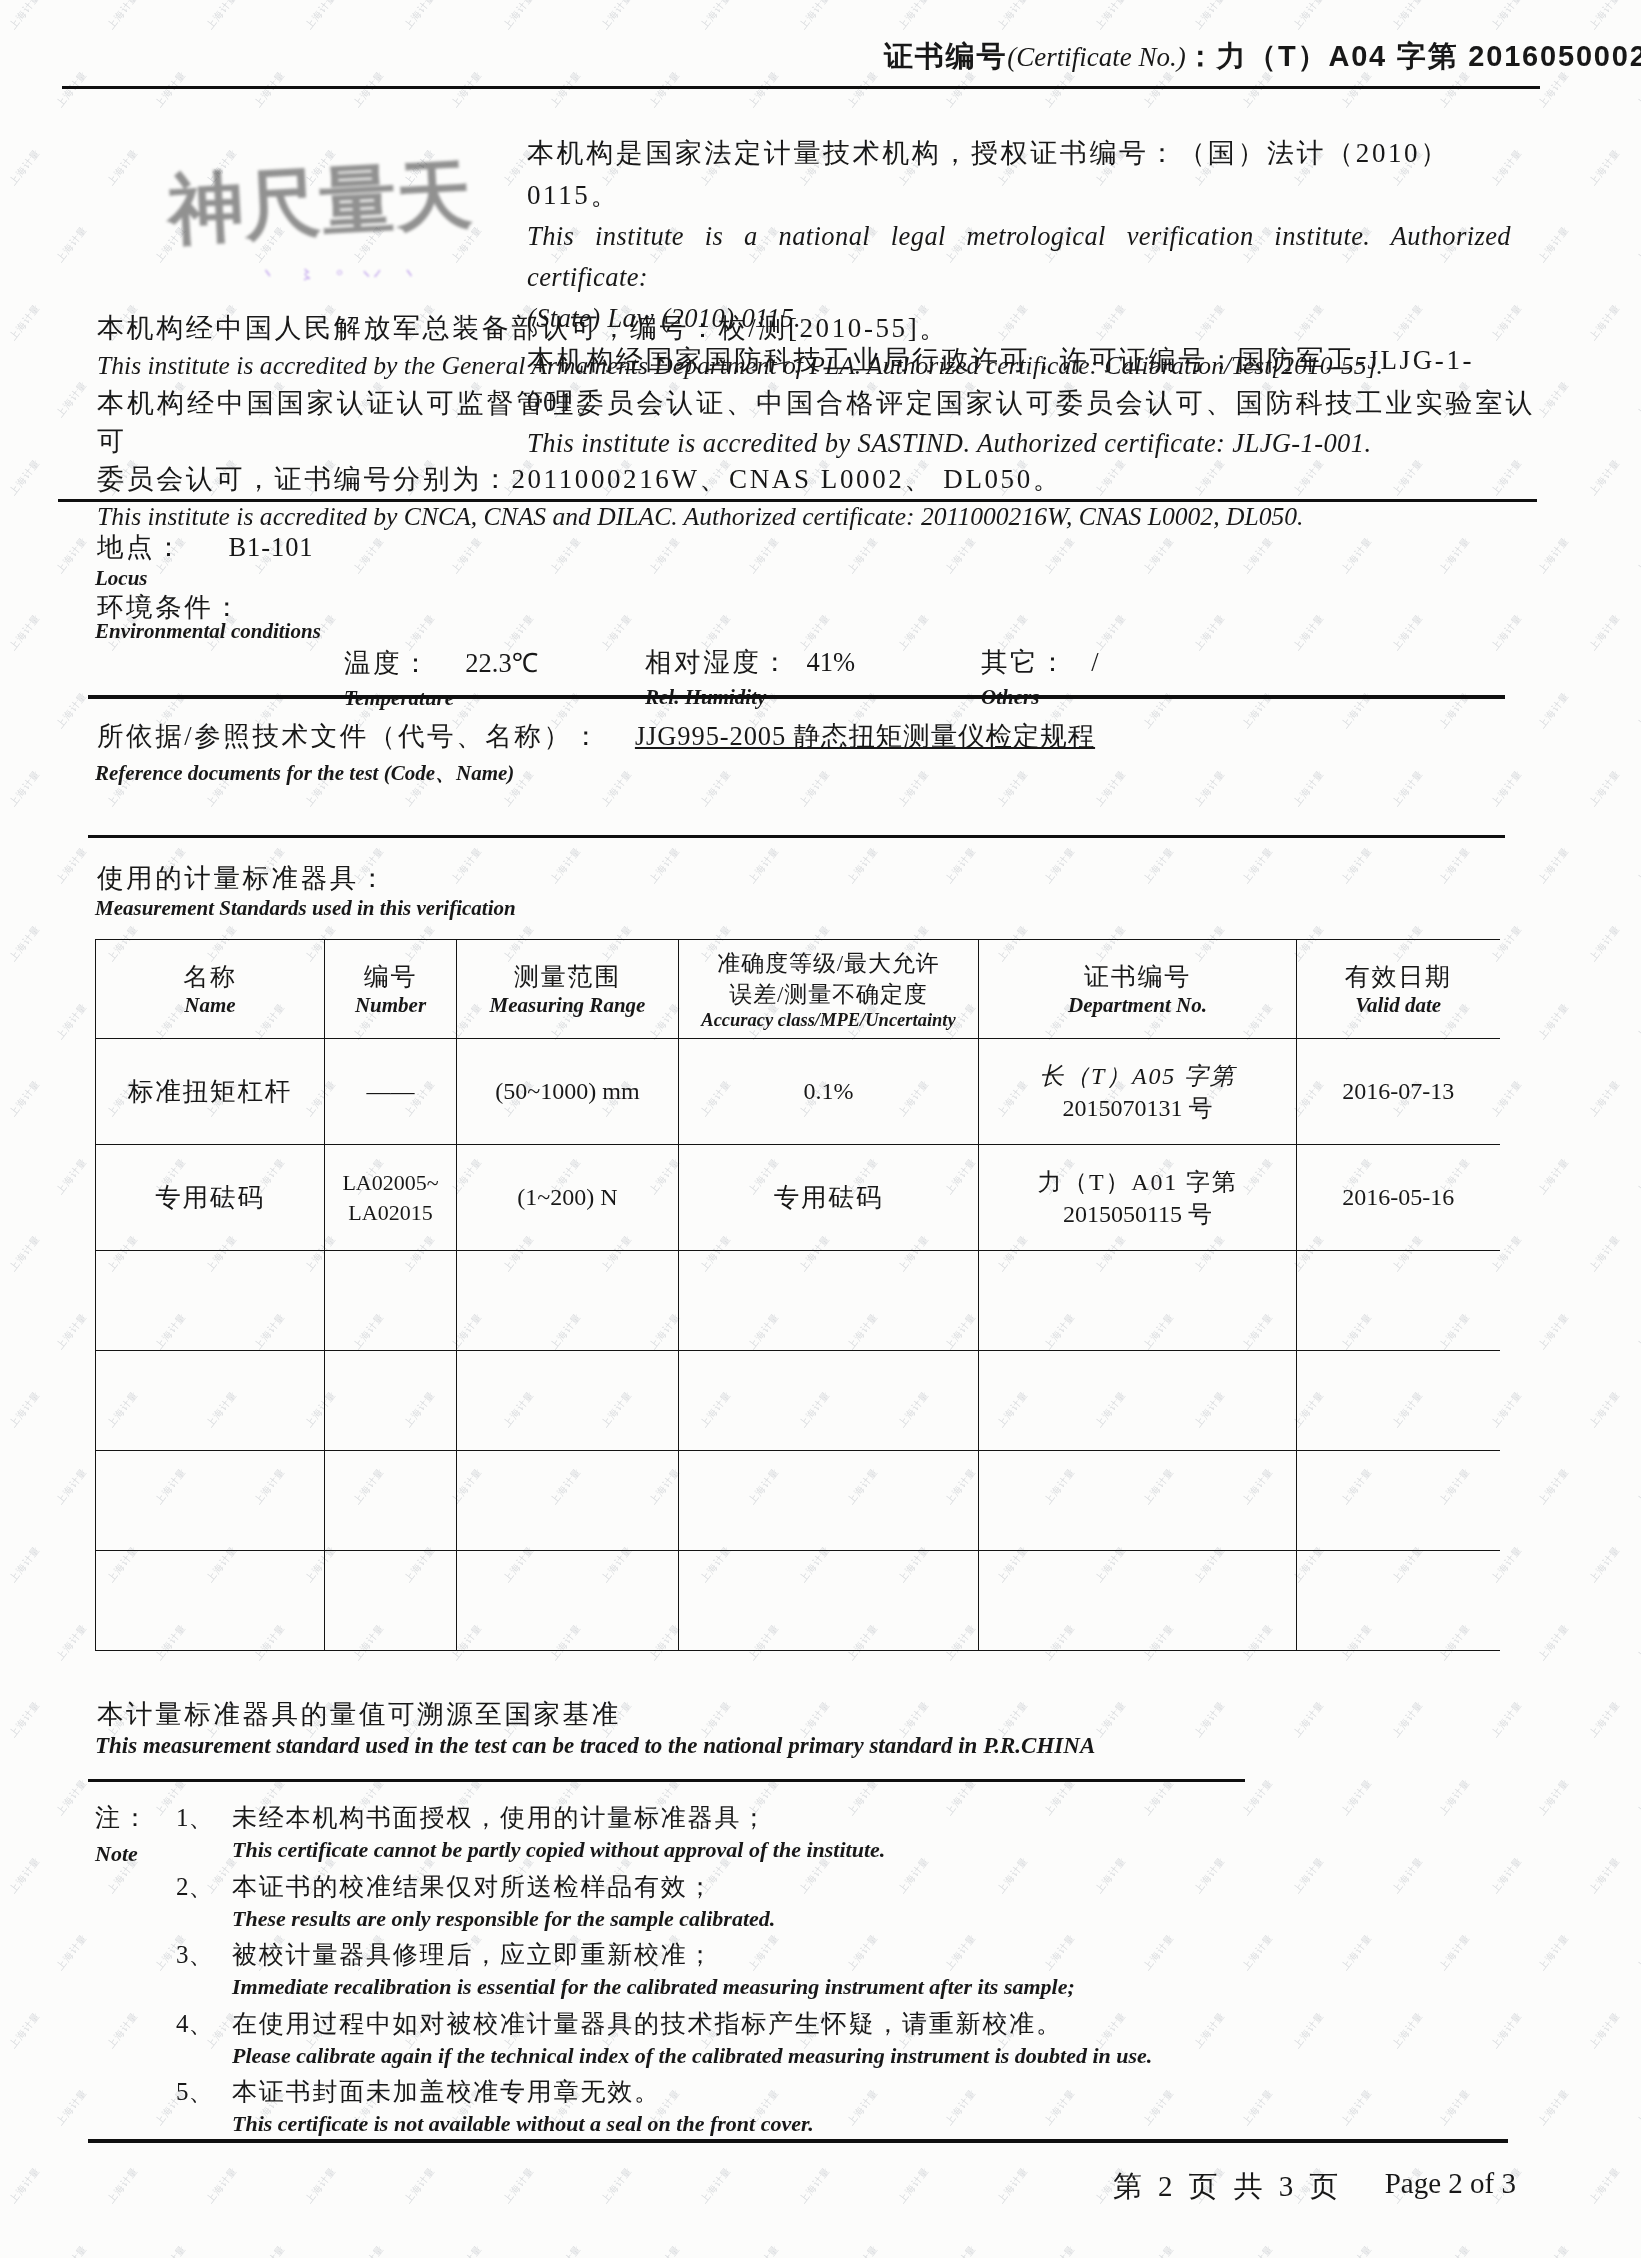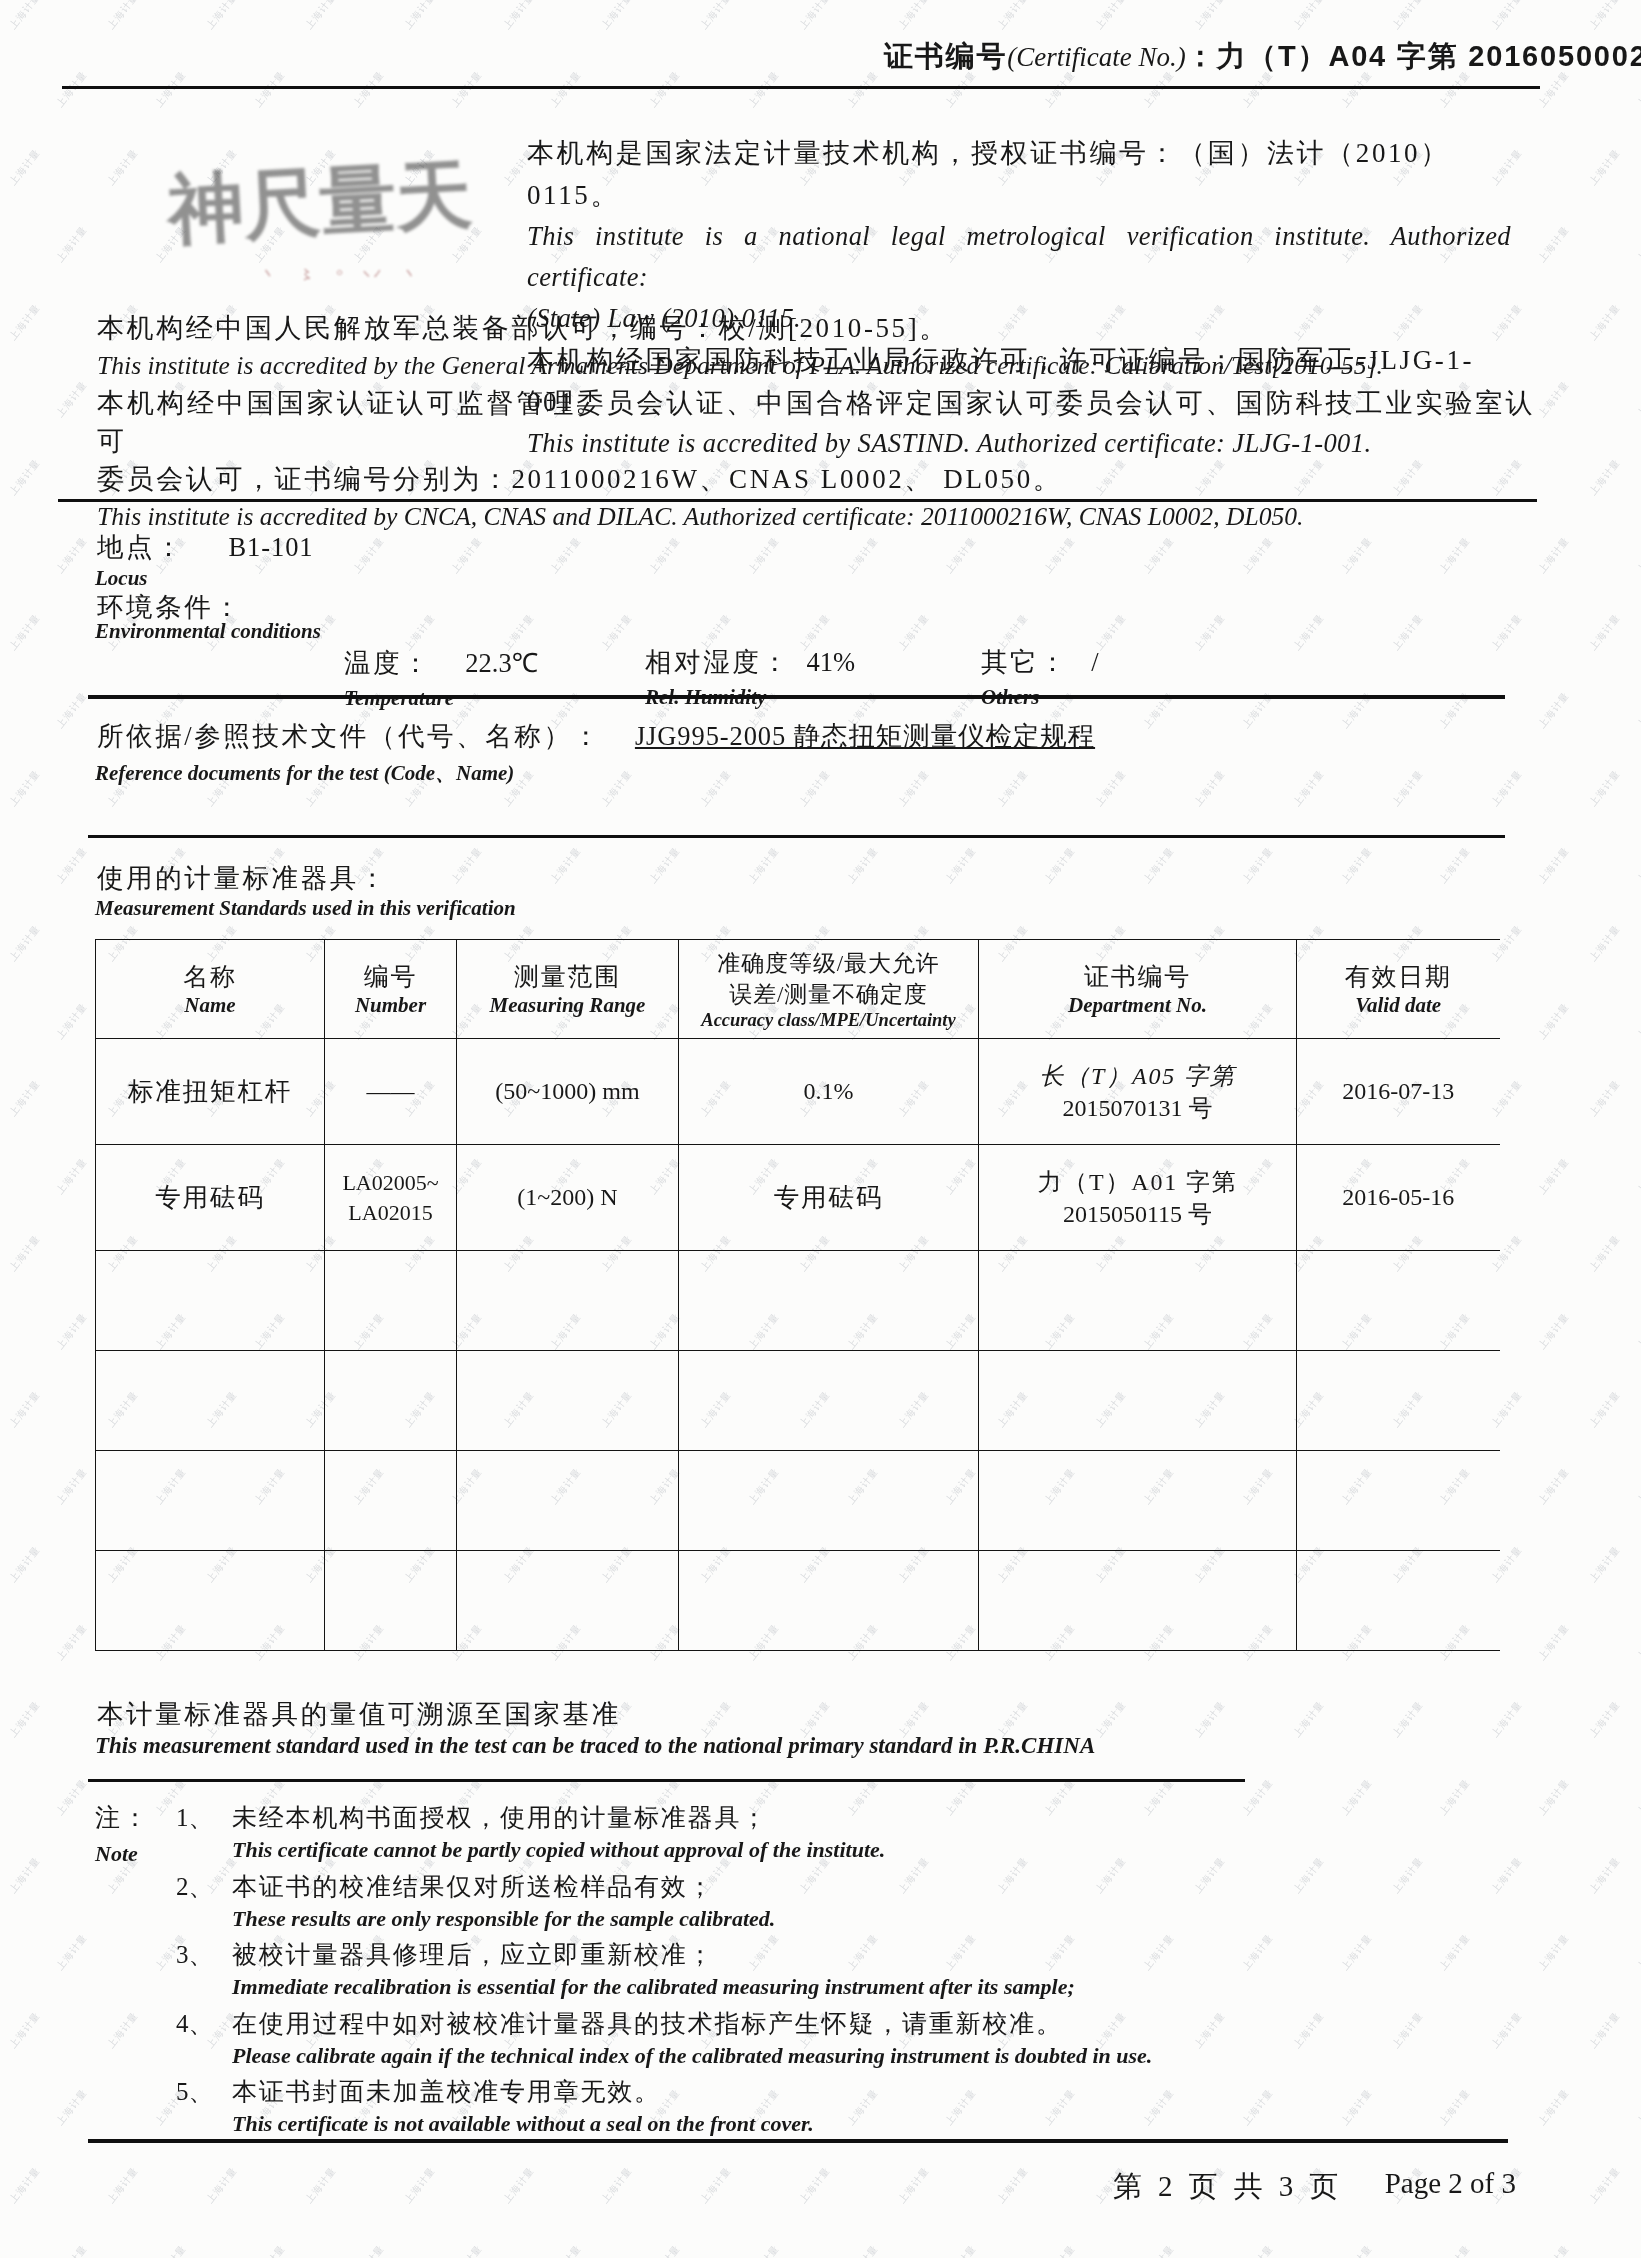--- a/index.html
+++ b/index.html
@@ -20,21 +20,21 @@
            opacity:.42;transform:rotate(-52deg);letter-spacing:0.9px;white-space:nowrap;}
   .content{position:absolute;inset:0;z-index:1;}
   
   .hdr{top:37px;left:884px;font-size:29px;white-space:nowrap;}
   .hdr .en{font-size:27px;letter-spacing:0;}
   
   .logo-chars{left:168px;top:152px;width:325px;display:flex;justify-content:space-between;
       font-size:76px;font-weight:bold;color:#3a3a3a;filter:blur(1.4px);opacity:.55;
       font-family:"Liberation Serif",serif;}
   .logo-chars span{transform:rotate(-3deg);}
-  .logo-marks{left:260px;top:263px;width:141px;font-size:17.6px;color:#7f1d1d;filter:blur(0.9px);
+  .logo-marks{left:260px;top:263px;width:141px;font-size:17.6px;color:#6d28d9;filter:blur(0.9px);
       opacity:.4;letter-spacing:8px;white-space:nowrap;}
   
   .instblock{left:527px;top:132px;width:984px;}
   .instblock .lcn{font-size:27px;line-height:42px;}
   .instblock .len{font-size:26.5px;line-height:41px;letter-spacing:0.4px;}
   .jst{text-align:justify;text-align-last:justify;}
   .wideblock{left:97px;top:309px;width:1438px;}
   .wideblock .lcn{font-size:27px;line-height:38px;}
   .wideblock .len{font-size:25.6px;line-height:37px;}
   

